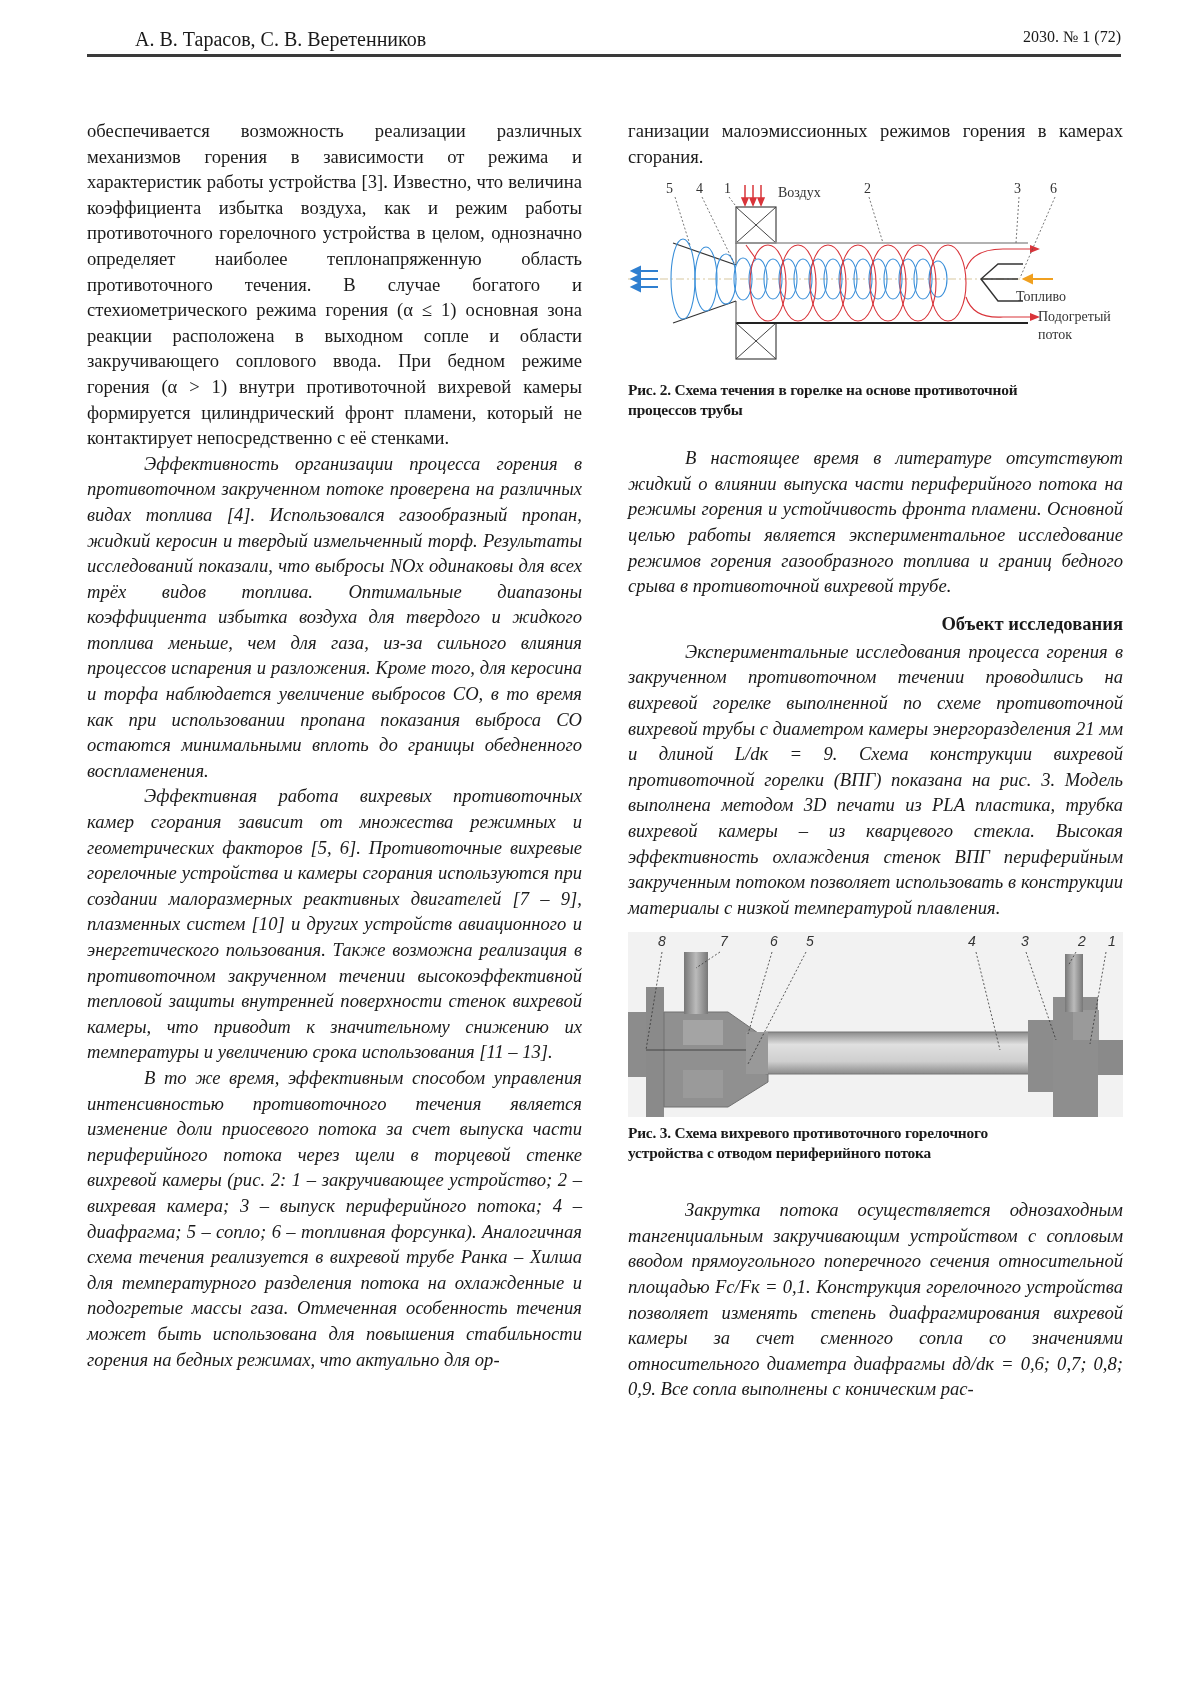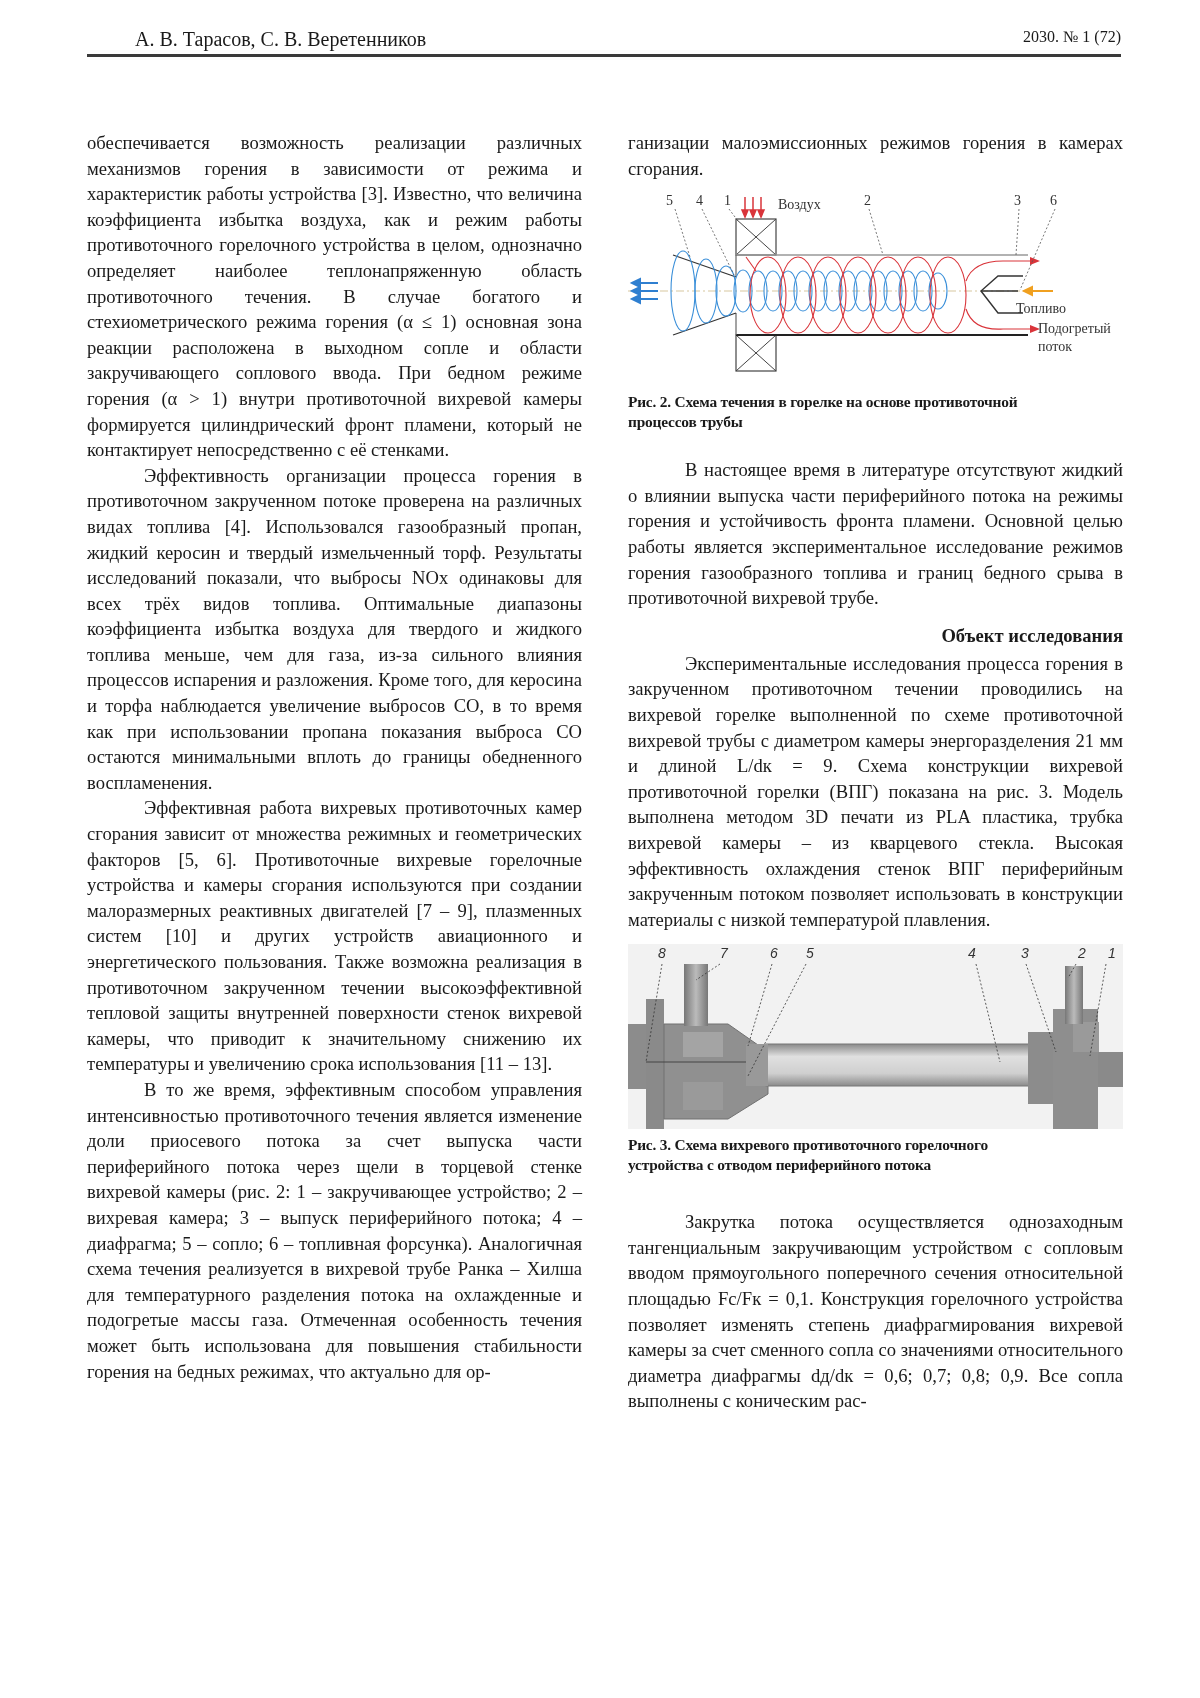--- a/index.html
+++ b/index.html
@@ -3,25 +3,25 @@
 <meta charset="utf-8">
 <style>
   html, body { margin: 0; padding: 0; background: #ffffff; }
   body { width: 1200px; height: 1698px; position: relative; overflow: hidden;
          font-family: "Liberation Serif", "DejaVu Serif", serif; color: #1a1a1a; }
   .header { position: absolute; left: 87px; top: 28px; width: 1034px; height: 28px; }
   .header .authors { position: absolute; left: 0; top: 0; font-size: 20px; margin-left: 48px; }
   .header .issue { position: absolute; right: 0; top: 0; font-size: 16px; }
   .header .rule { position: absolute; left: 0; right: 0; top: 26px; height: 0;
                   border-top: 3px solid #3a3a3a; }
-  .col { position: absolute; top: 130px; font-size: 18.6px; line-height: 25.6px; text-align: justify; }
+  .col { position: absolute; top: 118px; font-size: 18.6px; line-height: 25.6px; text-align: justify; }
   .col-left { left: 87px; width: 495px; }
   .col-right { left: 628px; width: 495px; }
   p { margin: 0; hyphens: manual; }
-  p.indent { text-indent: 57px; }
+  p.indent { text-indent: 57px; font-style: italic; }
   .gap { height: 25px; }
   .section-title { text-align: right; font-weight: bold; font-size: 18.6px; line-height: 26px; margin: 12px 0 2px 0; }
   .figure { position: relative; }
   .fig2 { width: 495px; height: 195px; margin: 10px 0 0 0; }
   .fig3 { width: 495px; height: 185px; margin: 12px 0 0 0; background: #f2f2f2; }
   .caption { text-align: left; font-weight: bold; font-size: 15.4px; line-height: 20px; margin: 6px 0 0 0; letter-spacing: -0.2px; }
   .fig2 svg, .fig3 svg { position: absolute; left: 0; top: 0; }
   .svglabel { font-family: "Liberation Serif", serif; font-size: 14px; fill: #333; }
 </style>
 </head>

